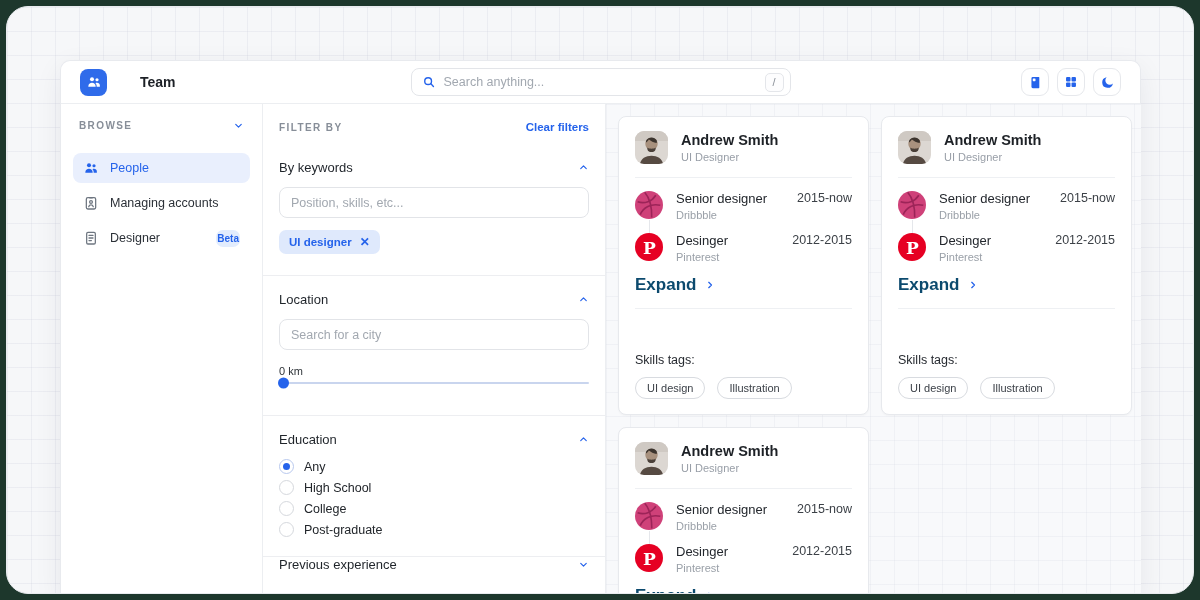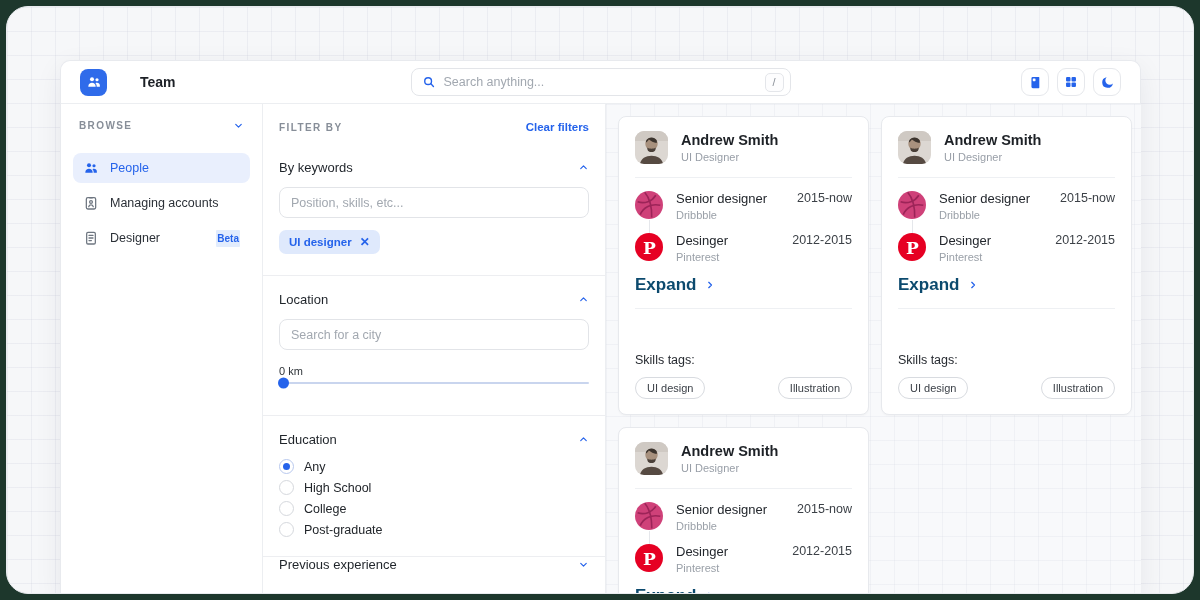--- a/index.html
+++ b/index.html
@@ -80,21 +80,21 @@
   .nav-list { margin-top:22px; display:flex; flex-direction:column; gap:5px; }
   .nav-item {
     height:30px; border-radius:8px; display:flex; align-items:center; gap:11px;
     padding:0 10px; font-size:12.5px; color:#2b3037; cursor:pointer;
   }
   .nav-item .nico { color:#6e7680; display:flex; }
   .nav-item.sel { background:#e9effd; color:#2563eb; }
   .nav-item.sel .nico { color:#2563eb; }
   .badge {
     margin-left:auto; background:#e2ecfd; color:#2563eb;
-    font-size:10px; font-weight:700; padding:3px 1px; border-radius:1px;
+    font-size:10px; font-weight:700; padding:3px 1px; border-radius:7px;
   }
   
   .filters { width:343px; flex:0 0 343px; border-right:1px solid #eceef1; display:flex; flex-direction:column; overflow:hidden; }
   .filters-head { display:flex; align-items:center; justify-content:space-between; padding:17px 16px 0 16px; }
   .clear-link { font-size:11.5px; font-weight:700; color:#2563eb; text-decoration:none; cursor:pointer; }
   .fsection { padding:0 16px; }
   .sec-title-row { display:flex; align-items:center; justify-content:space-between; }
   .sec-title { font-size:13px; color:#1f242a; }
   .chev { display:flex; cursor:pointer; }
   .finput {
@@ -147,21 +147,21 @@
   .exp-icon { width:28px; height:28px; flex:0 0 28px; position:relative; }
   .exp-row.first .exp-icon::after {
     content:""; position:absolute; left:50%; top:29px; width:1px; height:15px; background:#e5e7eb;
   }
   .exp-title { font-size:13px; color:#23272d; }
   .exp-company { font-size:11px; color:#9aa0a8; margin-top:3px; }
   .exp-period { margin-left:auto; font-size:12.5px; color:#3c4147; }
   .expand { margin-top:12px; display:inline-flex; align-items:center; gap:9px; cursor:pointer; text-decoration:none; }
   .expand span { font-size:17px; font-weight:700; color:#0c4a6e; }
   .skills-label { font-size:12.5px; color:#272b31;margin-top:44px; }
-  .skills-row { margin-top:10px; display:flex; gap:20px;justify-content:space-between; }
+  .skills-row { margin-top:10px; display:flex; gap:12px; }
   .skill-chip {
     border:1px solid #d8dbe0; border-radius:12px; background:#fff;
     font-size:11px; color:#3c4148; padding:4px 11px; cursor:pointer;
   }
 </style>
 </head>
 <body>
 
 <div class="frame">
   <div class="app">

